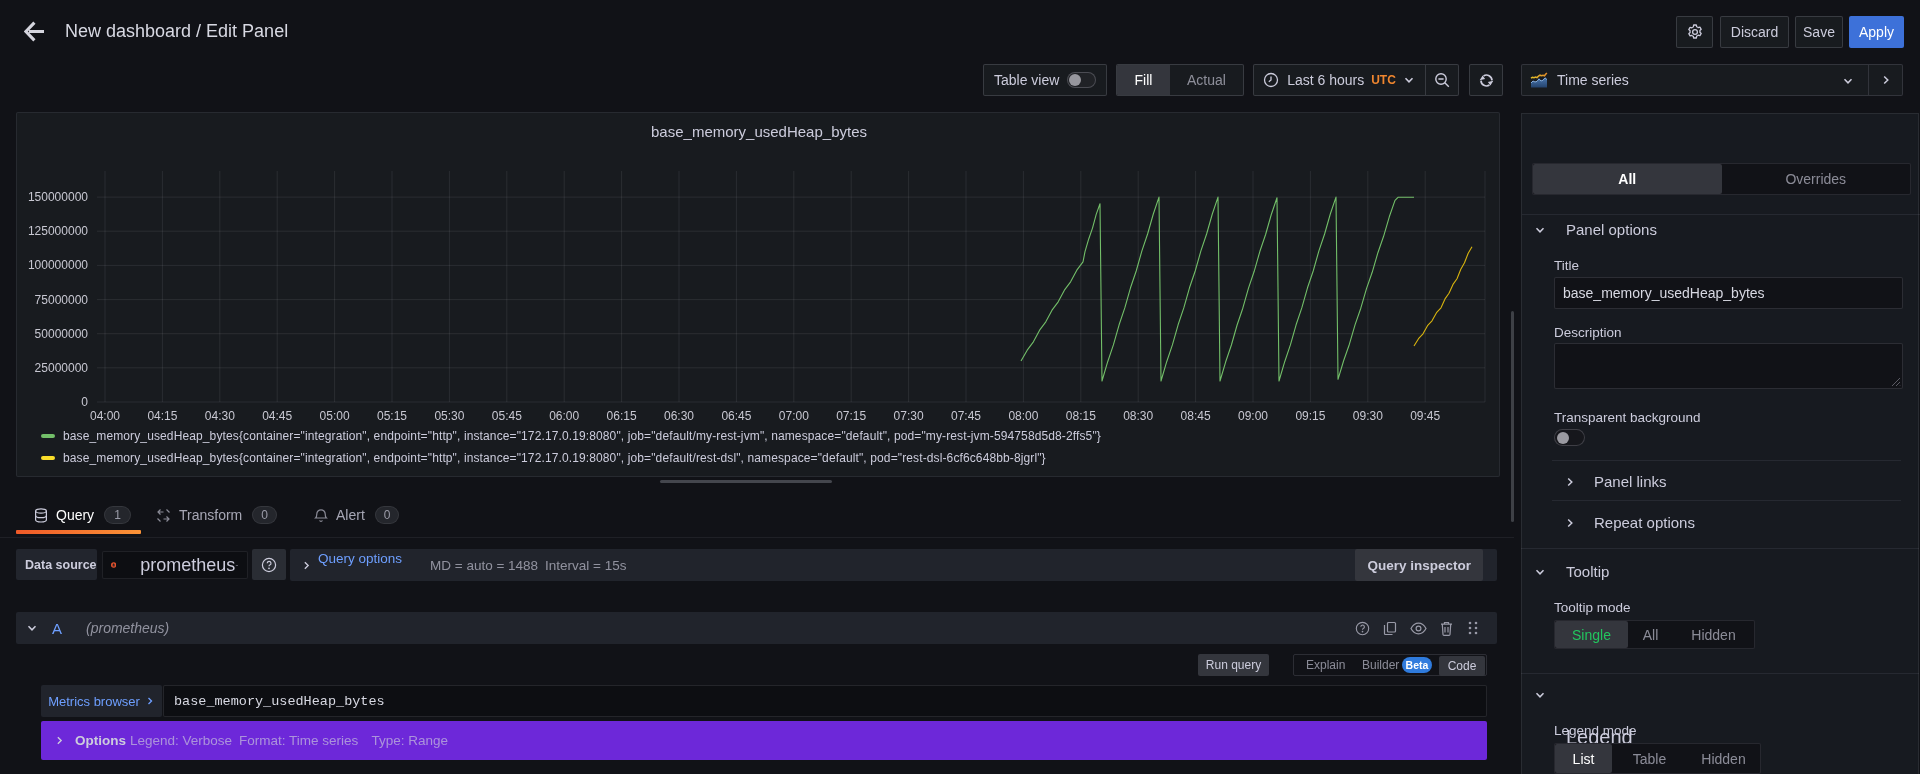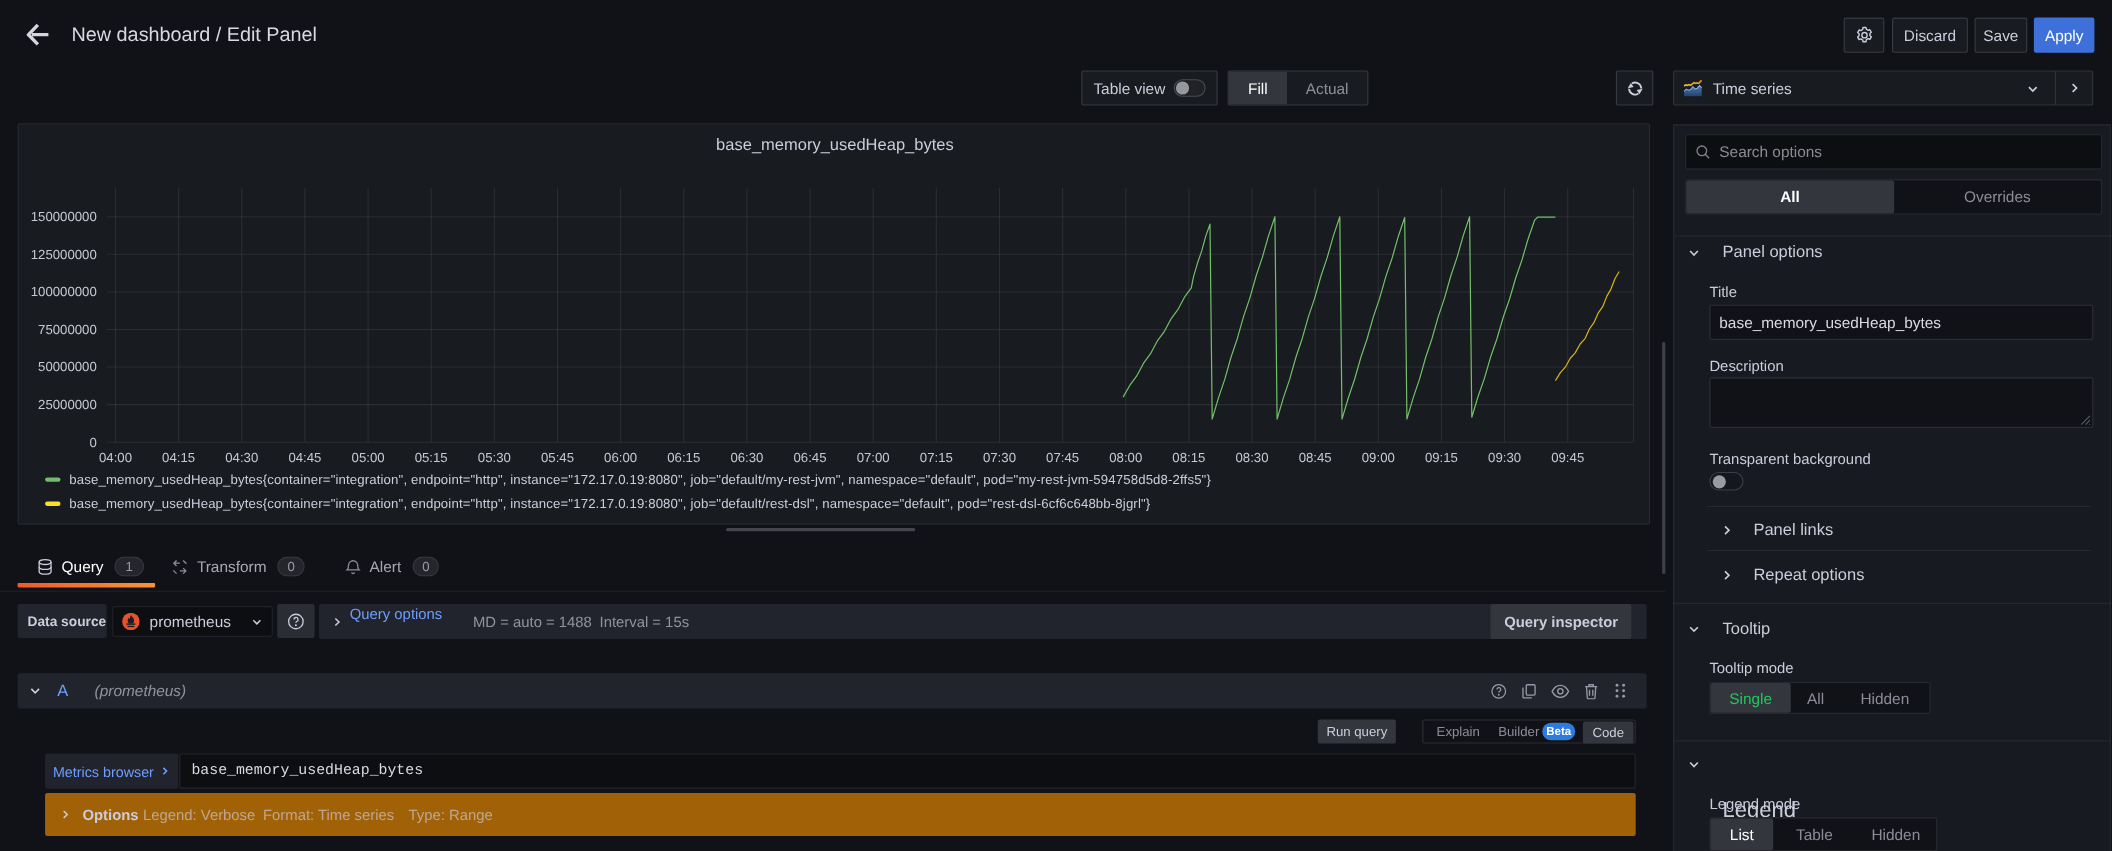--- a/index.html
+++ b/index.html
@@ -37,20 +37,39 @@
 <div class="abs" id="toolbar" style="left:0;top:64px;width:1920px;height:32px;">
   <div class="abs btn bordered" style="left:983px;top:0;width:124px;height:32px;justify-content:flex-start;padding:0 10px;white-space:nowrap;">
     <span style="white-space:nowrap;">Table view</span>
     <span style="display:inline-block;margin-left:8px;width:32px;height:16px;border-radius:8px;background:#202226;border:1px solid rgba(204,204,220,0.25);position:relative;">
       <span style="position:absolute;left:1px;top:1px;width:12px;height:12px;border-radius:50%;background:#97979e;"></span>
     </span>
   </div>
   <div class="abs bordered btn" style="left:1116px;top:0;width:128px;height:32px;padding:0;overflow:hidden;">
     <div style="flex:0 0 53px;height:100%;background:#34363d;display:flex;align-items:center;justify-content:center;font-weight:500;color:#fff;">Fill</div>
     <div style="flex:1;height:100%;display:flex;align-items:center;justify-content:center;color:rgba(204,204,220,0.65);">Actual</div>
+  </div>
+  <div class="abs btn bordered" style="left:1253px;top:0;width:206px;height:32px;padding:0;">
+    <div style="flex:1;display:flex;align-items:center;padding:0 10px;">
+      <svg width="16" height="16" viewBox="0 0 16 16" fill="none" stroke="#ccccdc" stroke-width="1.3">
+        <circle cx="8" cy="8" r="6.5"></circle>
+          <path d="M8 4.5 V8 L5.8 9.8"></path>
+      </svg>
+      <span style="margin-left:8px;white-space:nowrap;">Last 6 hours</span>
+      <span style="margin-left:7px;color:#f0862f;font-weight:700;font-size:12px;">UTC</span>
+      <svg style="margin-left:7px;" width="12" height="12" viewBox="0 0 12 12" fill="none" stroke="#ccccdc" stroke-width="1.6">
+          <path d="M2.5 4.2 L6 7.8 L9.5 4.2"></path>
+        </svg>
+    </div>
+    <div style="flex:0 0 34px;height:100%;border-left:1px solid rgba(204,204,220,0.18);display:flex;align-items:center;justify-content:center;">
+      <svg width="17" height="17" viewBox="0 0 17 17" fill="none" stroke="#ccccdc" stroke-width="1.4">
+        <circle cx="7" cy="7" r="5.2"></circle>
+          <path d="M10.8 10.8 L14.8 14.8 M4.4 7 h5.2"></path>
+      </svg>
+    </div>
   </div>
   <div class="abs btn bordered" style="left:1469px;top:0;width:34px;height:32px;">
     <svg width="17" height="17" viewBox="0 0 16 16" fill="none">
       <path d="M5.2 3.7 A5.2 5.2 0 0 1 13.2 7.9" stroke="#ccccdc" stroke-width="1.6"></path>
       <path d="M10.8 12.3 A5.2 5.2 0 0 1 2.8 8.1" stroke="#ccccdc" stroke-width="1.6"></path>
       <path d="M1.6 7.8 L4.3 3.2 L6.7 6.7 z" fill="#ccccdc"></path>
       <path d="M14.4 8.2 L11.7 12.8 L9.3 9.3 z" fill="#ccccdc"></path>
     </svg>
   </div>
 </div>
@@ -167,21 +186,21 @@
 <div class="abs" id="dsrow" style="left:16px;top:549px;width:1481px;height:32px;">
   <div class="abs" style="left:0;top:0;width:81px;height:31px;background:#22252d;border-radius:2px;"></div>
   <span class="abs" style="left:9px;top:9px;font-weight:700;font-size:12.5px;">Data source</span>
   <div class="abs" style="left:86px;top:2px;width:146px;height:28px;background:#0d0e12;border:1px solid rgba(204,204,220,0.10);border-radius:2px;display:flex;align-items:center;padding:0 8px;">
     <svg width="16" height="16" viewBox="0 0 16 16">
       <circle cx="8" cy="8" r="8" fill="#e6522c"></circle>
       <path d="M8 2.0 c0.6 1.5 2.9 2.6 2.9 5.0 a2.9 2.9 0 0 1 -5.8 0 c0 -1.0 0.45 -1.7 0.9 -2.4 0.2 0.55 0.55 1.0 1.0 1.2 0 -1.4 0.45 -2.7 1.0 -3.8 z" fill="#1b1d23"></path>
       <rect x="4" y="9.7" width="8" height="1.3" fill="#1b1d23"></rect>
       <rect x="4.9" y="11.9" width="6.2" height="1.2" fill="#1b1d23"></rect>
     </svg>
-    <span style="margin-left:9px;font-size:14px;">prometheus</span>
+    <span style="margin-left:24px;font-size:18px;">prometheus</span>
     <svg style="margin-left:auto;" width="11" height="11" viewBox="0 0 12 12" fill="none" stroke="#ccccdc" stroke-width="1.5">
         <path d="M2.5 4.2 L6 7.8 L9.5 4.2"></path>
       </svg>
   </div>
   <div class="abs" style="left:236px;top:0;width:34px;height:31px;background:#2a2d34;border-radius:2px;display:flex;align-items:center;justify-content:center;">
     <svg width="16" height="16" viewBox="0 0 16 16" fill="none" stroke="#ccccdc" stroke-width="1.2">
       <circle cx="8" cy="8" r="6.6"></circle>
       <path d="M6.2 6.2 a1.9 1.9 0 1 1 2.6 1.8 c-0.6 0.25 -0.8 0.6 -0.8 1.2"></path>
       <circle cx="8" cy="11.3" r="0.9" fill="#ccccdc" stroke="none"></circle>
     </svg>
@@ -245,21 +264,21 @@
     <span style="color:#6e9fff;font-weight:500;font-size:13px;">Metrics browser</span>
     <svg style="margin-left:5px;" width="10" height="10" viewBox="0 0 12 12" fill="none" stroke="#6e9fff" stroke-width="1.6">
         <path d="M4.2 2.5 L7.8 6 L4.2 9.5"></path>
       </svg>
   </div>
   <div style="flex:1;margin-left:1px;background:#0d0e12;border:1px solid rgba(204,204,220,0.12);border-radius:2px;display:flex;align-items:center;padding:0 10px;">
     <span style="font-family:'Liberation Mono',monospace;font-size:13.5px;color:#d8d9e3;">base_memory_usedHeap_bytes</span>
   </div>
 </div>
 
-<div class="abs" id="optrow" style="left:41px;top:721px;width:1446px;height:39px;background:#a16207;border-radius:2px;display:flex;align-items:center;">
+<div class="abs" id="optrow" style="left:41px;top:721px;width:1446px;height:39px;background:#6d28d9;border-radius:2px;display:flex;align-items:center;">
   <svg style="margin-left:13px;" width="11" height="11" viewBox="0 0 12 12" fill="none" stroke="#ccccdc" stroke-width="1.5">
       <path d="M4.2 2.5 L7.8 6 L4.2 9.5"></path>
     </svg>
   <span style="margin-left:10px;font-weight:700;font-size:13.5px;">Options</span>
   <span class="grey" style="margin-left:4px;font-size:13.5px;">Legend: Verbose</span>
   <span class="grey" style="margin-left:7px;font-size:13.5px;">Format: Time series</span>
   <span class="grey" style="margin-left:13px;font-size:13.5px;">Type: Range</span>
 </div>
 
 <div class="abs" style="left:1511px;top:311px;width:3px;height:211px;background:#3e4046;border-radius:2px;"></div>
@@ -288,27 +307,20 @@
       </svg>
     <div style="position:absolute;right:0;top:0;width:34px;height:30px;border-left:1px solid rgba(204,204,220,0.15);display:flex;align-items:center;justify-content:center;">
       <svg width="12" height="12" viewBox="0 0 12 12" fill="none" stroke="#ccccdc" stroke-width="1.5">
           <path d="M4.2 2.5 L7.8 6 L4.2 9.5"></path>
         </svg>
     </div>
   </div>
 
   <div class="abs" style="left:1px;top:113px;width:398px;height:661px;border:1px solid rgba(204,204,220,0.1);border-bottom:none;background:#171a20;">
 
-    <div class="abs" style="left:10px;top:8px;width:379px;height:32px;background:#0d0e12;border:1px solid rgba(204,204,220,0.12);border-radius:2px;display:flex;align-items:center;">
-      <svg style="margin-left:8px;" width="14" height="14" viewBox="0 0 16 16" fill="none" stroke="rgba(204,204,220,0.6)" stroke-width="1.4">
-        <circle cx="7" cy="7" r="5"></circle>
-          <path d="M10.7 10.7 L14.6 14.6"></path>
-      </svg>
-      <span class="grey" style="margin-left:8px;">Search options</span>
-    </div>
 
     <div class="abs" style="left:10px;top:49px;width:379px;height:32px;border:1px solid rgba(204,204,220,0.12);border-radius:2px;display:flex;background:#111217;">
       <div style="flex:1;background:#34363d;border-radius:2px;display:flex;align-items:center;justify-content:center;font-weight:700;color:#fff;">All</div>
       <div style="flex:1;display:flex;align-items:center;justify-content:center;color:rgba(204,204,220,0.65);">Overrides</div>
     </div>
     <div class="abs" style="left:0;top:100px;width:398px;height:1px;background:rgba(204,204,220,0.09);"></div>
   </div>
 
   <div class="abs" style="left:0;top:0;width:400px;">
     <svg class="abs" style="left:14px;top:224px;" width="12" height="12" viewBox="0 0 12 12" fill="none" stroke="#ccccdc" stroke-width="1.5">

